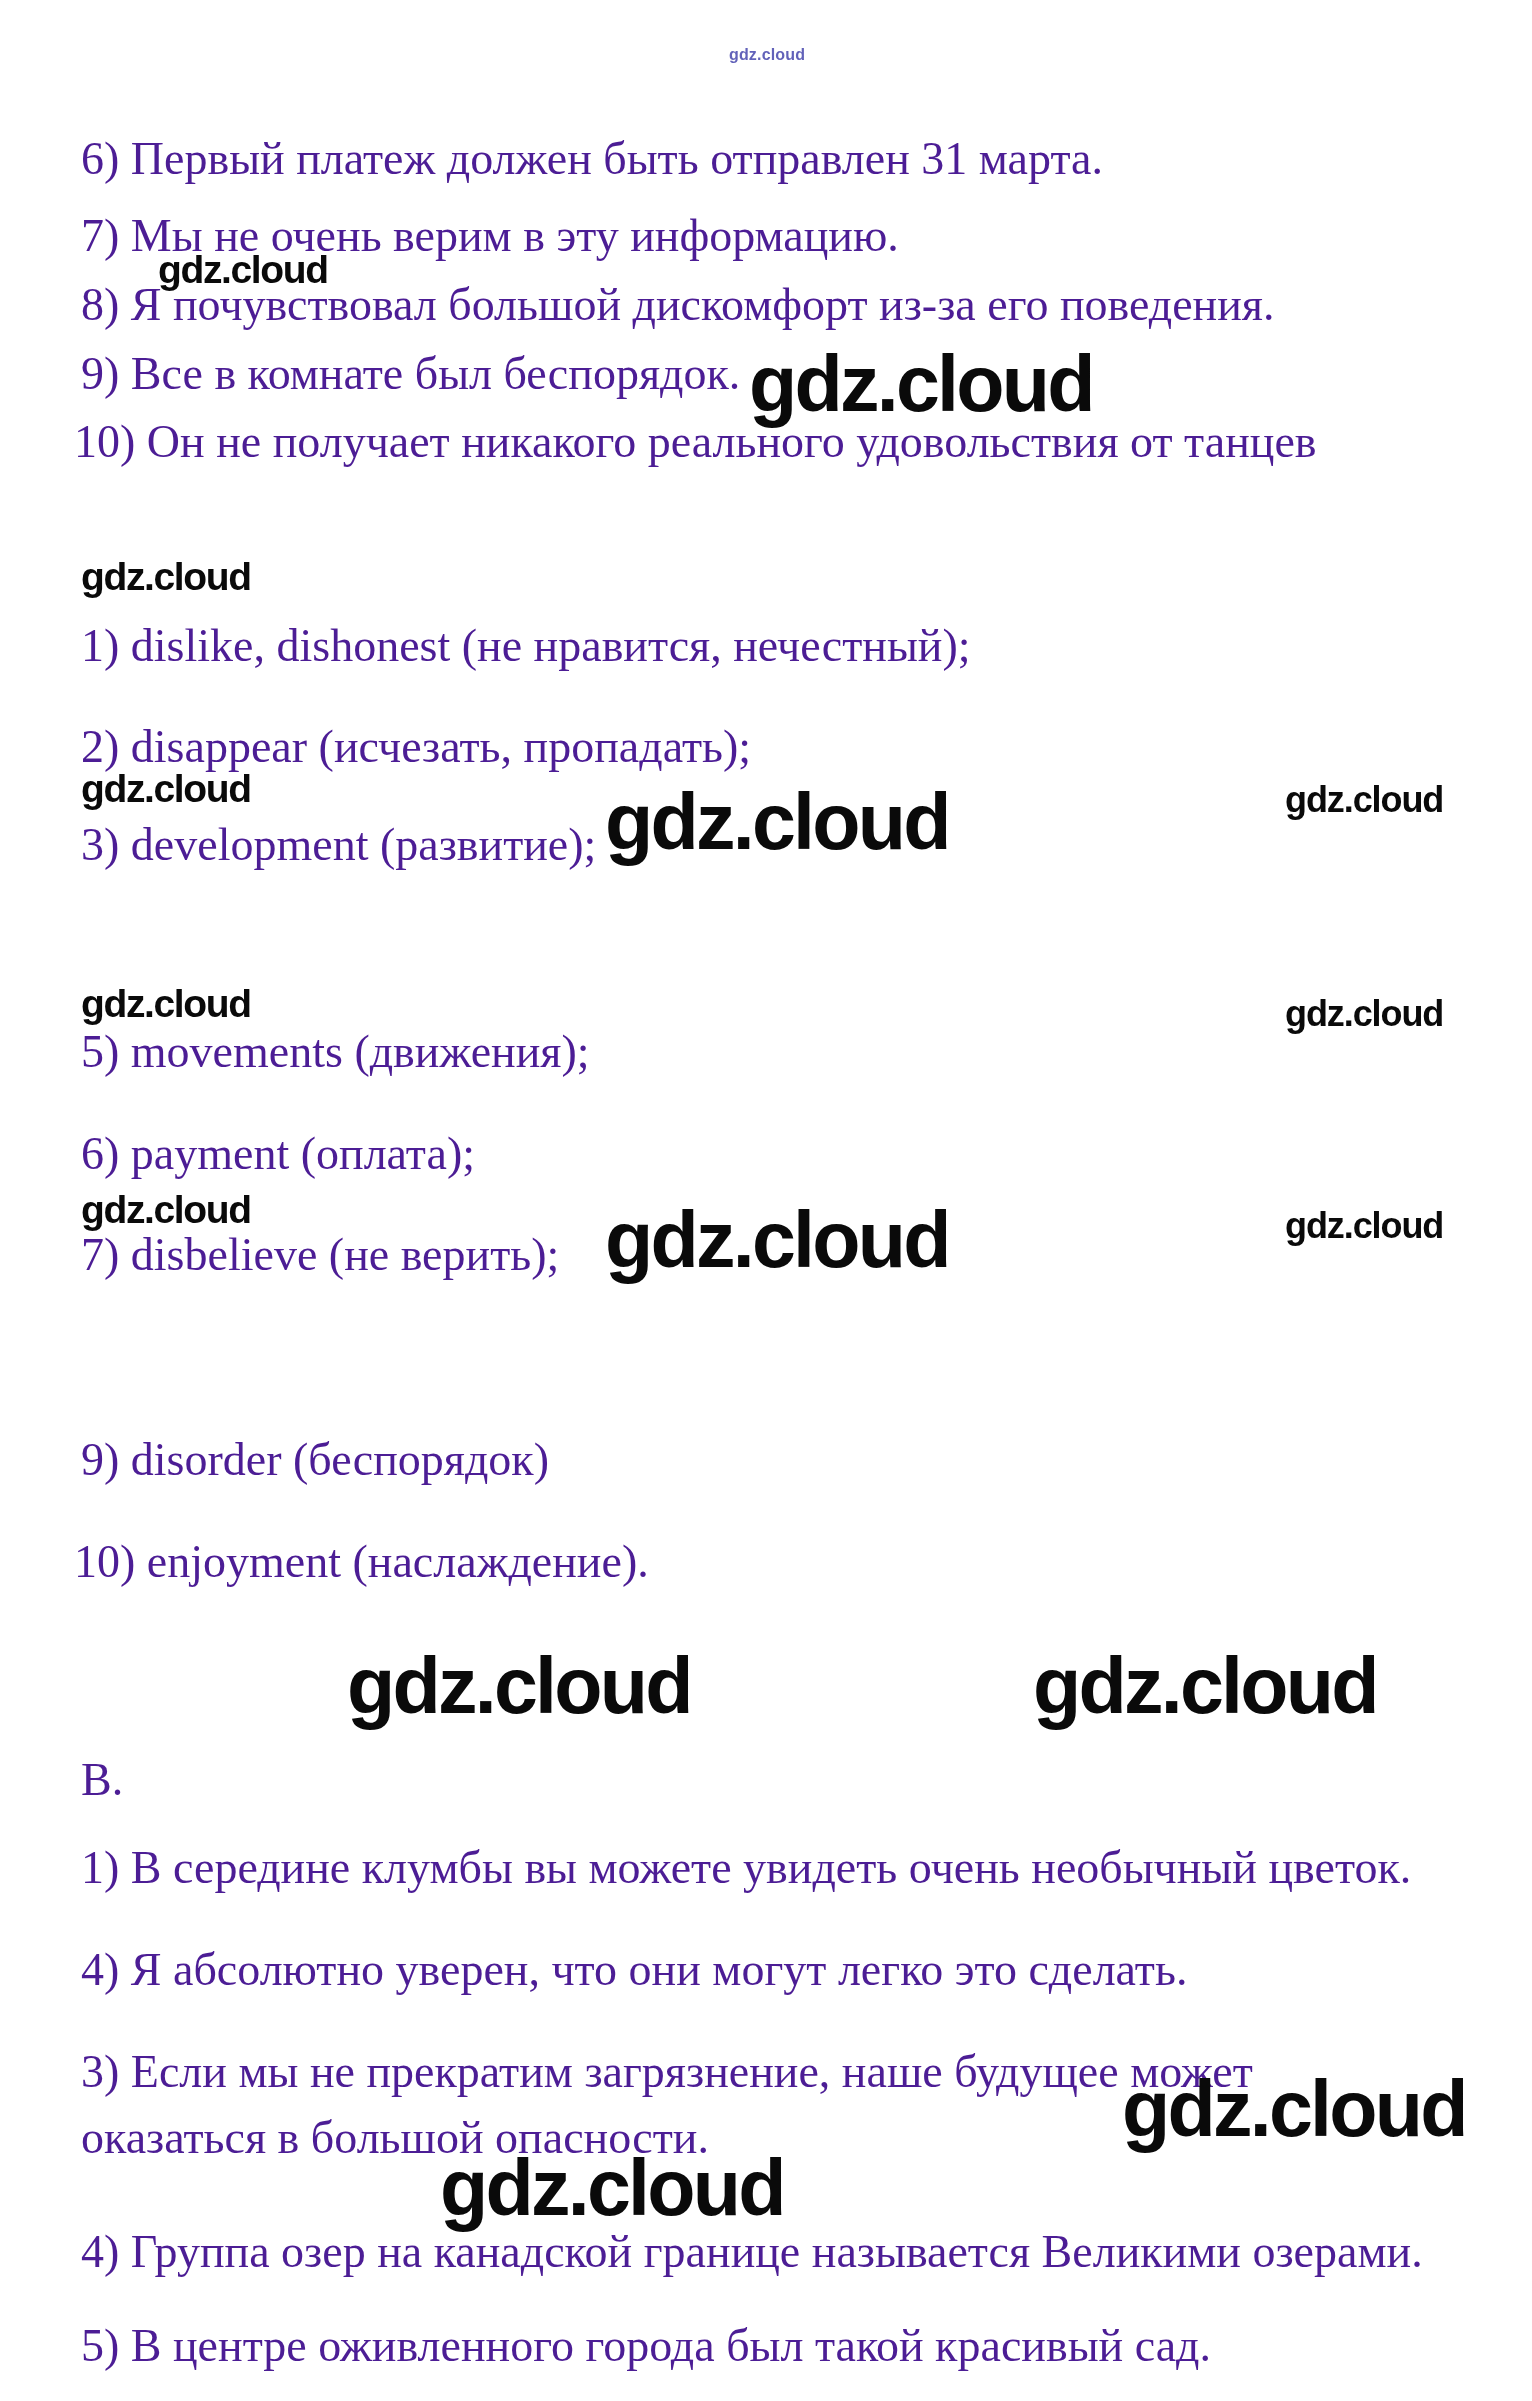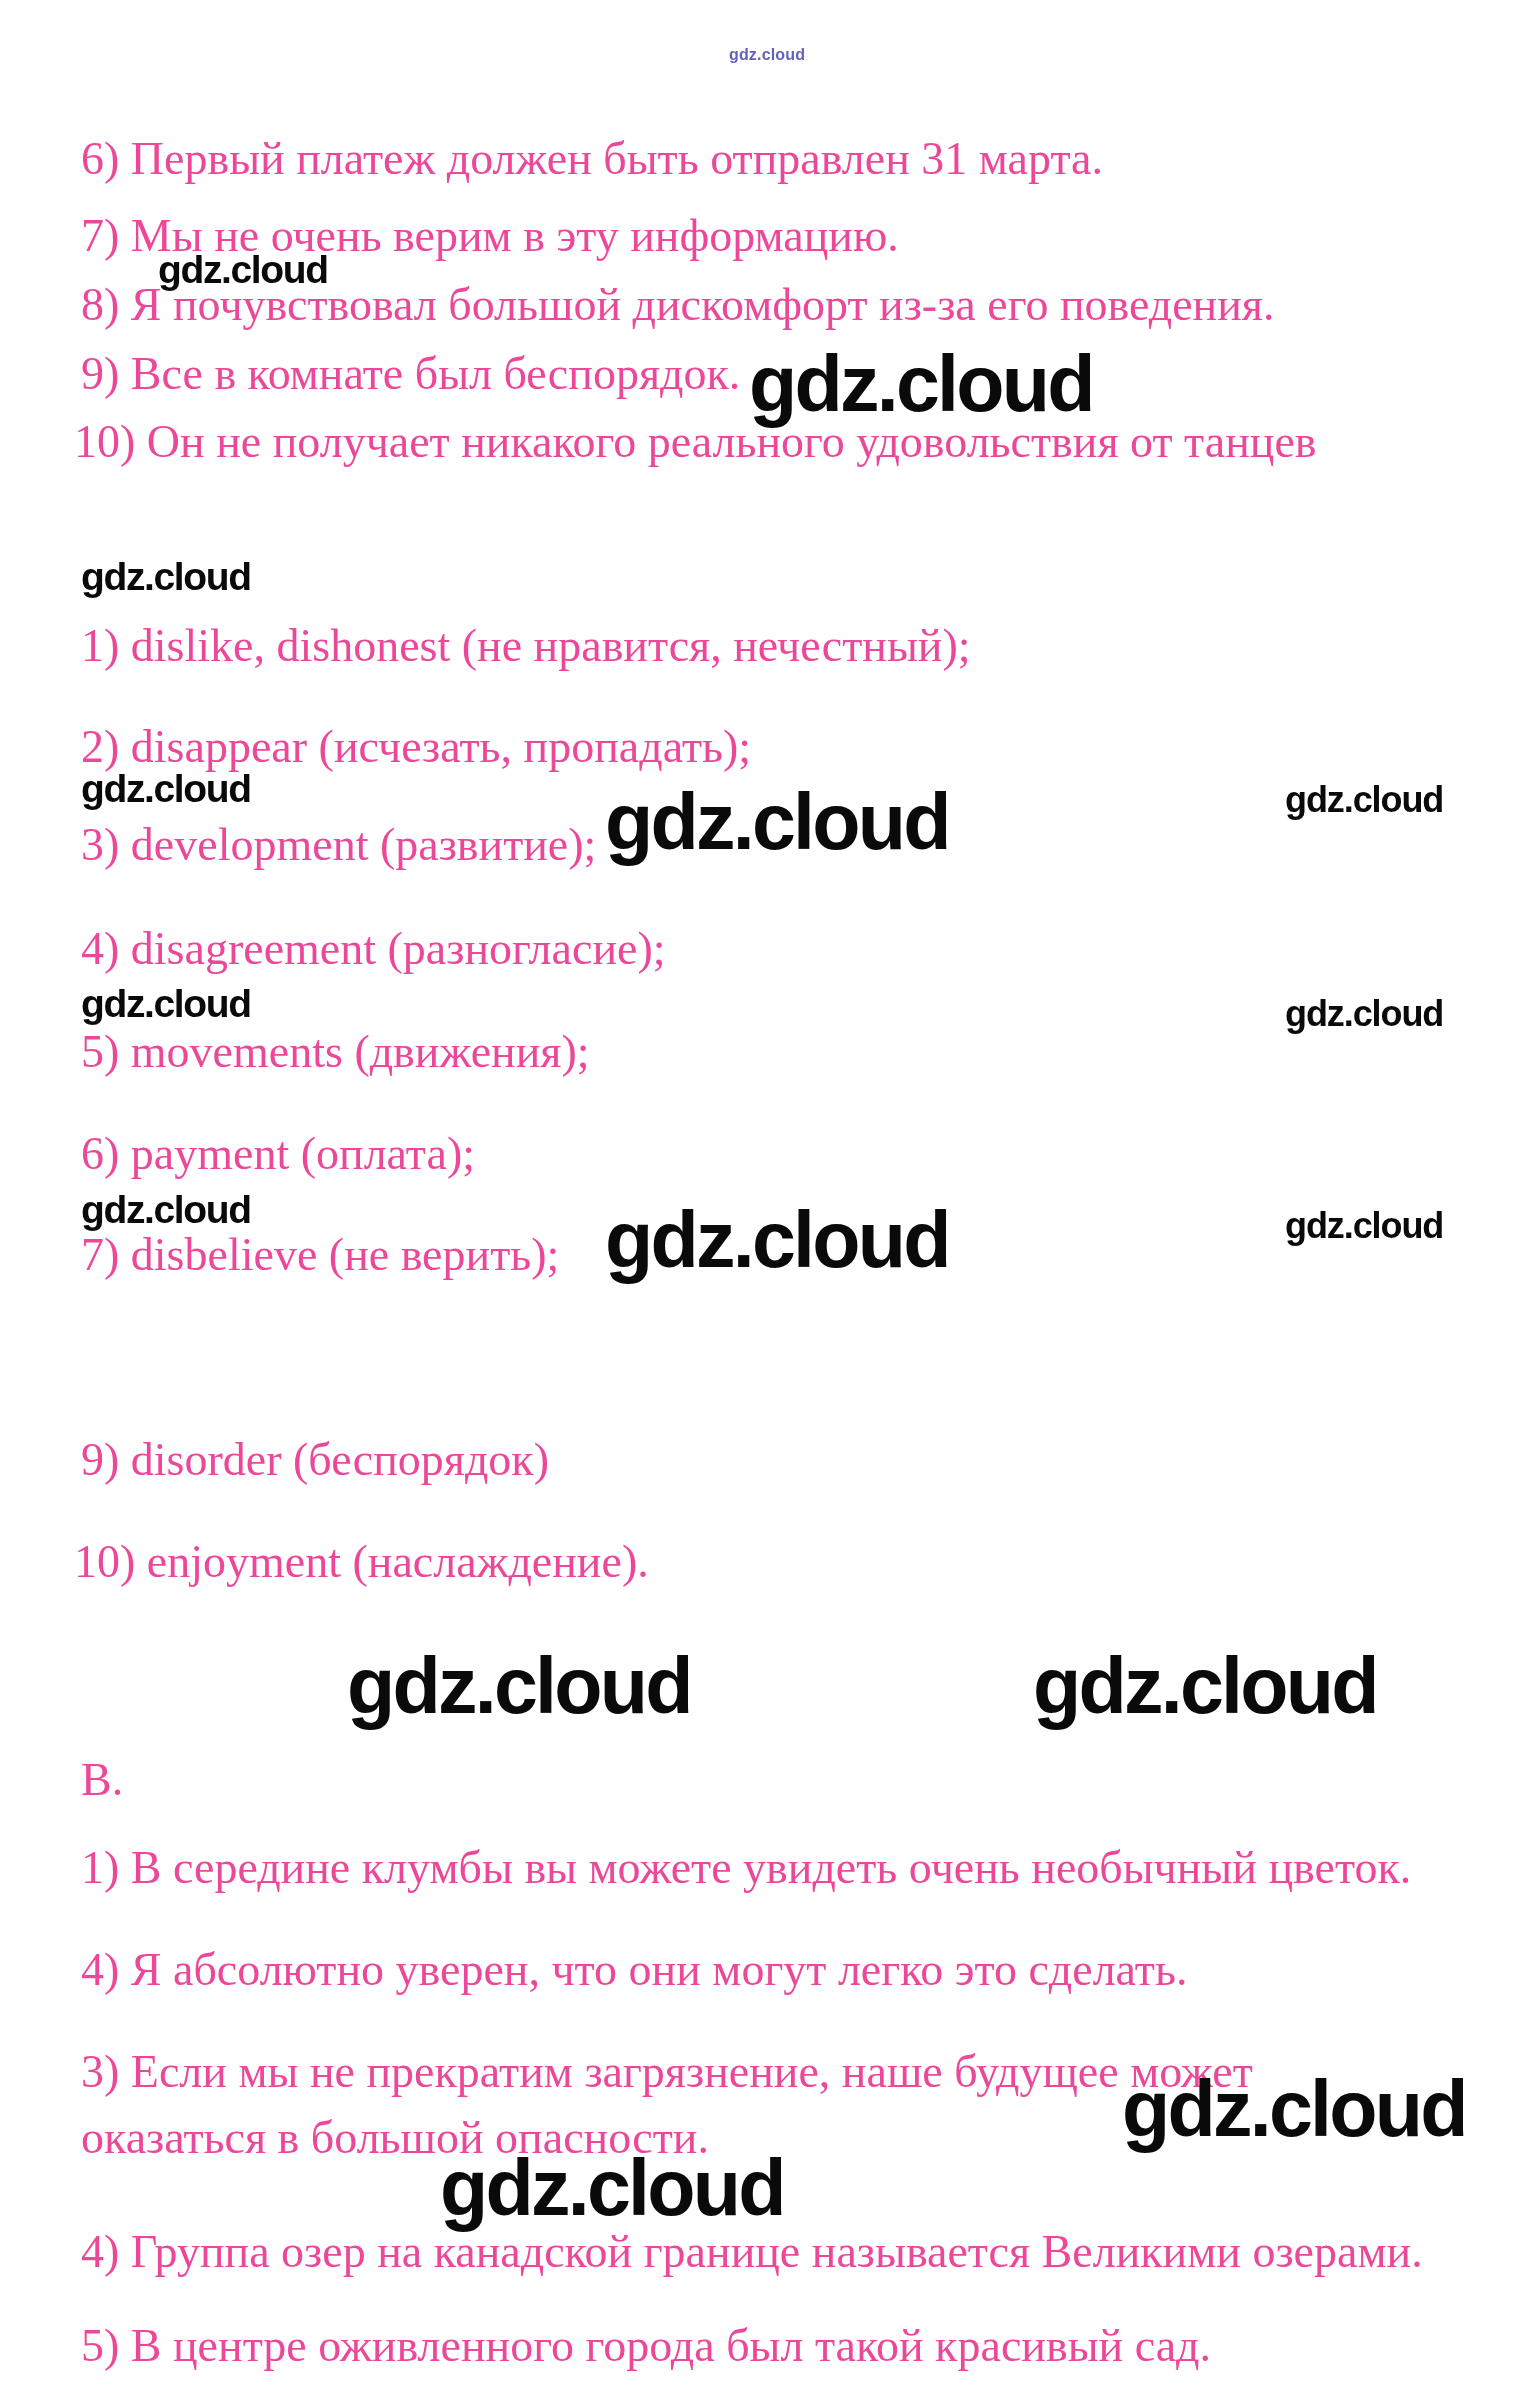--- a/index.html
+++ b/index.html
@@ -11,21 +11,21 @@
     font-family:"Liberation Serif","DejaVu Serif",serif;
     color:#050505;
     margin-top:44px;
   }
   .line{
     position:absolute;
     font-family:"Liberation Serif","DejaVu Serif",serif;
     font-size:46px;
     line-height:1.08;
     white-space:nowrap;
-    color:#ec4899;
+    color:#4c1d95;
   }
   .wm{
     position:absolute;
     font-family:"Liberation Sans","DejaVu Sans",sans-serif;
     font-weight:600;
     color:#0a0a0a;
     white-space:nowrap;
     line-height:1;
   }
   .wm-tiny{
@@ -62,21 +62,20 @@
 
   <div class="line" style="left:81px;top:577px">1) dislike, dishonest (не нравится, нечестный);</div>
   <div class="line" style="left:81px;top:678px">2) disappear (исчезать, пропадать);</div>
 
   <div class="wm wm-small" style="left:81px;top:725px">gdz.cloud</div>
   <div class="wm wm-mid" style="left:1285px;top:738px">gdz.cloud</div>
 
   <div class="line" style="left:81px;top:776px">3) development (развитие);</div>
   <div class="wm wm-big" style="left:605px;top:738px">gdz.cloud</div>
 
-  <div class="line" style="left:81px;top:880px">4) disagreement (разногласие);</div>
 
   <div class="wm wm-small" style="left:81px;top:940px">gdz.cloud</div>
   <div class="wm wm-mid" style="left:1285px;top:952px">gdz.cloud</div>
 
   <div class="line" style="left:81px;top:983px">5) movements (движения);</div>
   <div class="line" style="left:81px;top:1085px">6) payment (оплата);</div>
 
   <div class="wm wm-small" style="left:81px;top:1146px">gdz.cloud</div>
   <div class="wm wm-mid" style="left:1285px;top:1164px">gdz.cloud</div>
 

